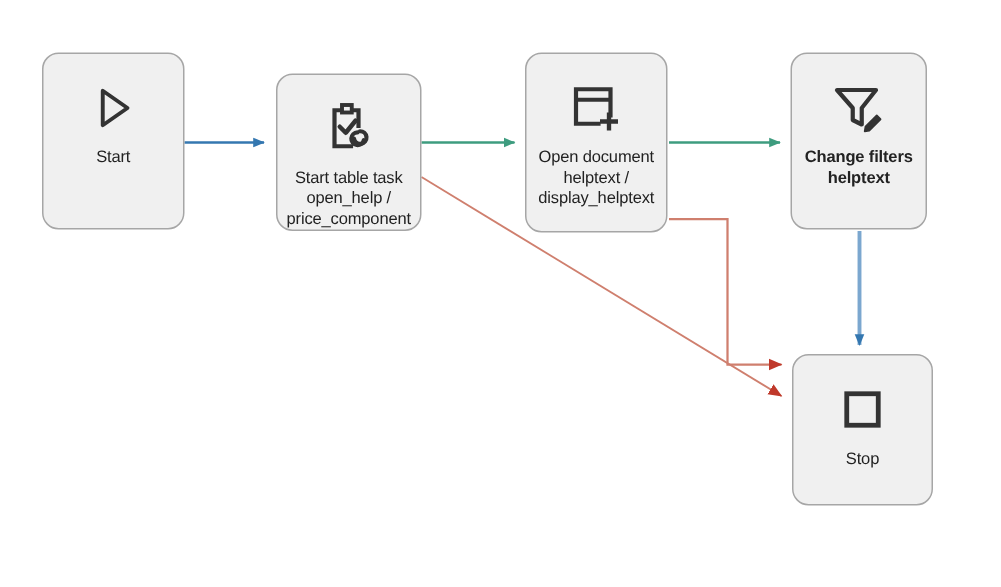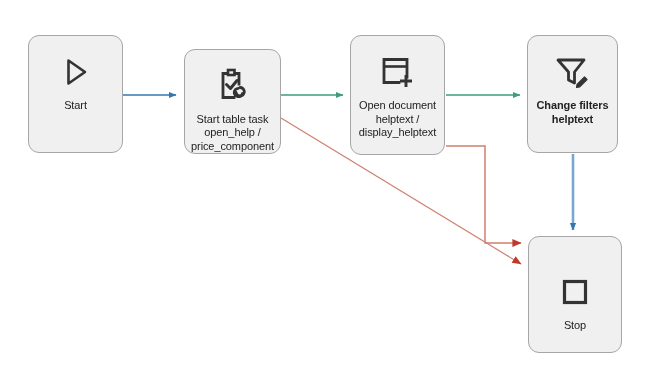--- a/index.html
+++ b/index.html
@@ -51,21 +51,21 @@
     font-size: 11px;
     line-height: 13.5px;
     color: #222222;
     white-space: pre-line;
     letter-spacing: -0.1px;
   }
   .node-start   { left: 28px;  top: 35px;  width: 95px;  height: 118px; }
   .node-task    { left: 184px; top: 33px;  width: 97px;  height: 105px; margin-top: 16px; }
   .node-doc     { left: 350px; top: 35px;  width: 95px;  height: 120px; }
   .node-filters { left: 527px; top: 35px;  width: 91px;  height: 118px; font-weight: bold; }
-  .node-stop    { left: 528px; top: 236px; width: 94px;  height: 117px; justify-content: center; }
+  .node-stop    { left: 528px; top: 236px; width: 94px;  height: 101px; }
 </style>
 </head>
 <body>
 
 <div id="canvas">
 
   <svg class="edges-layer" width="667" height="391" viewBox="0 0 667 391" xmlns="http://www.w3.org/2000/svg">
     <defs>
       <marker id="arrow-blue" markerWidth="9" markerHeight="9" refX="7.2" refY="3.6" orient="auto" markerUnits="userSpaceOnUse">
         <path d="M0,0.4 L7.8,3.6 L0,6.8 z" fill="#3477b0"></path>

